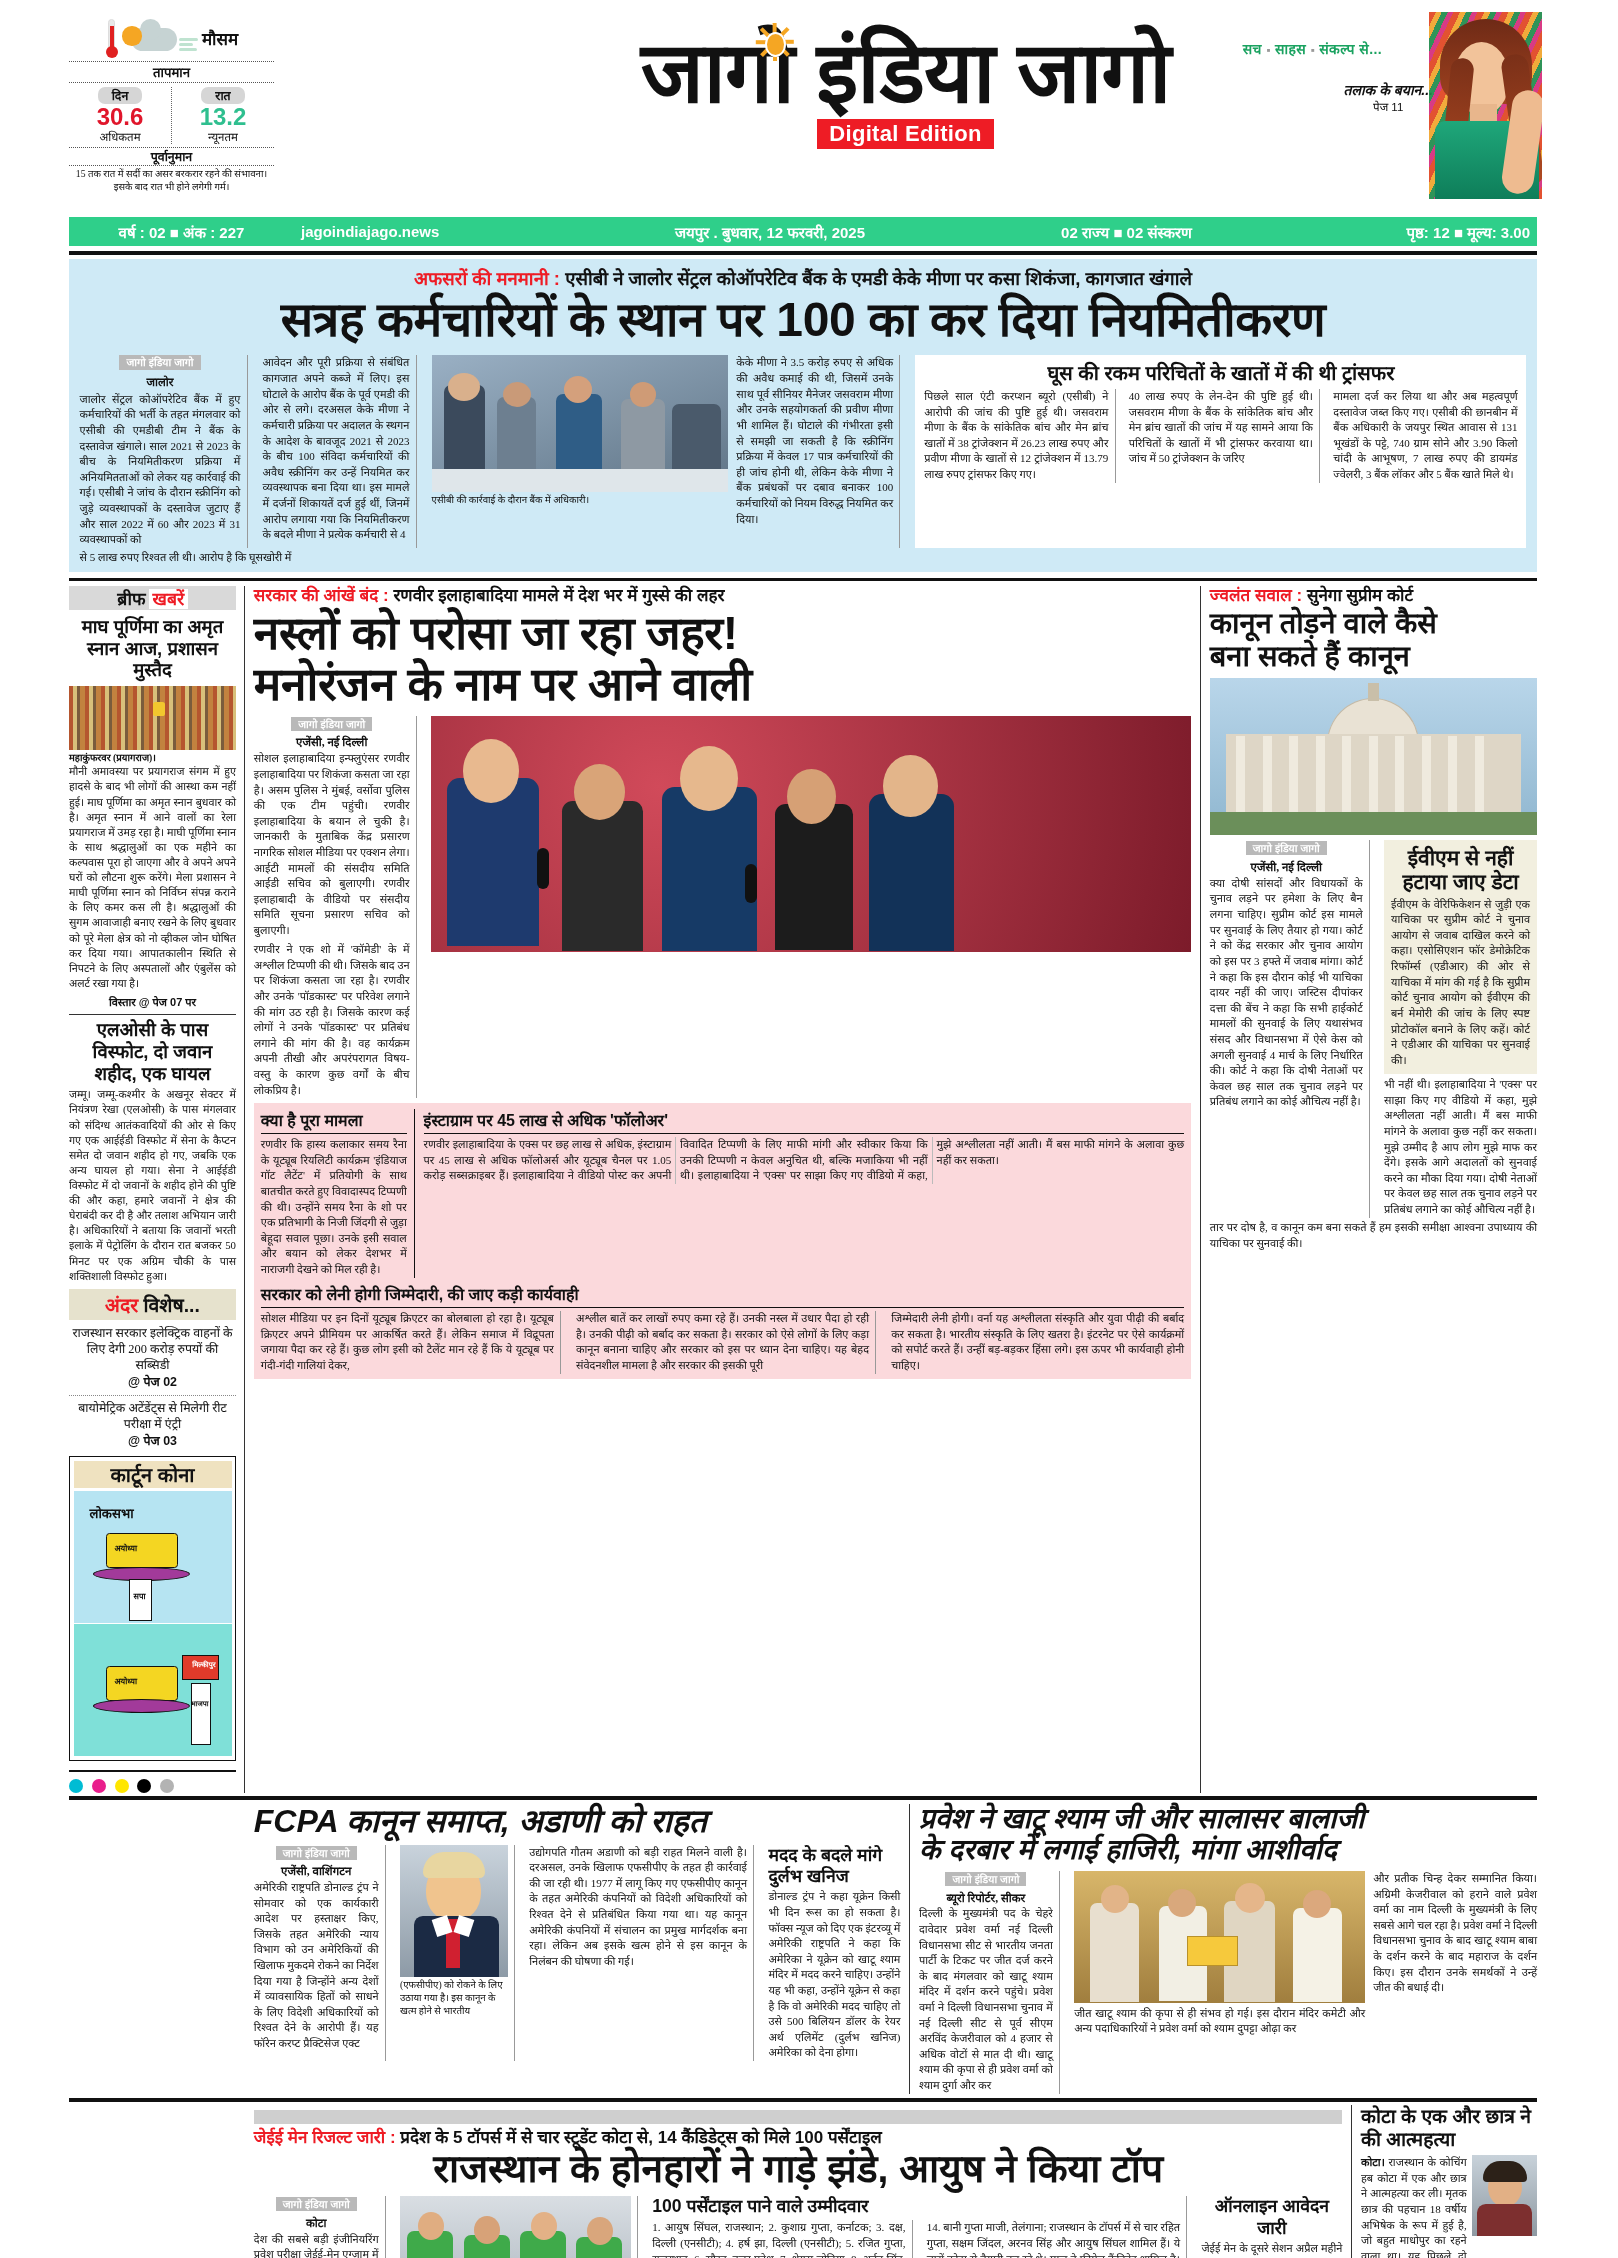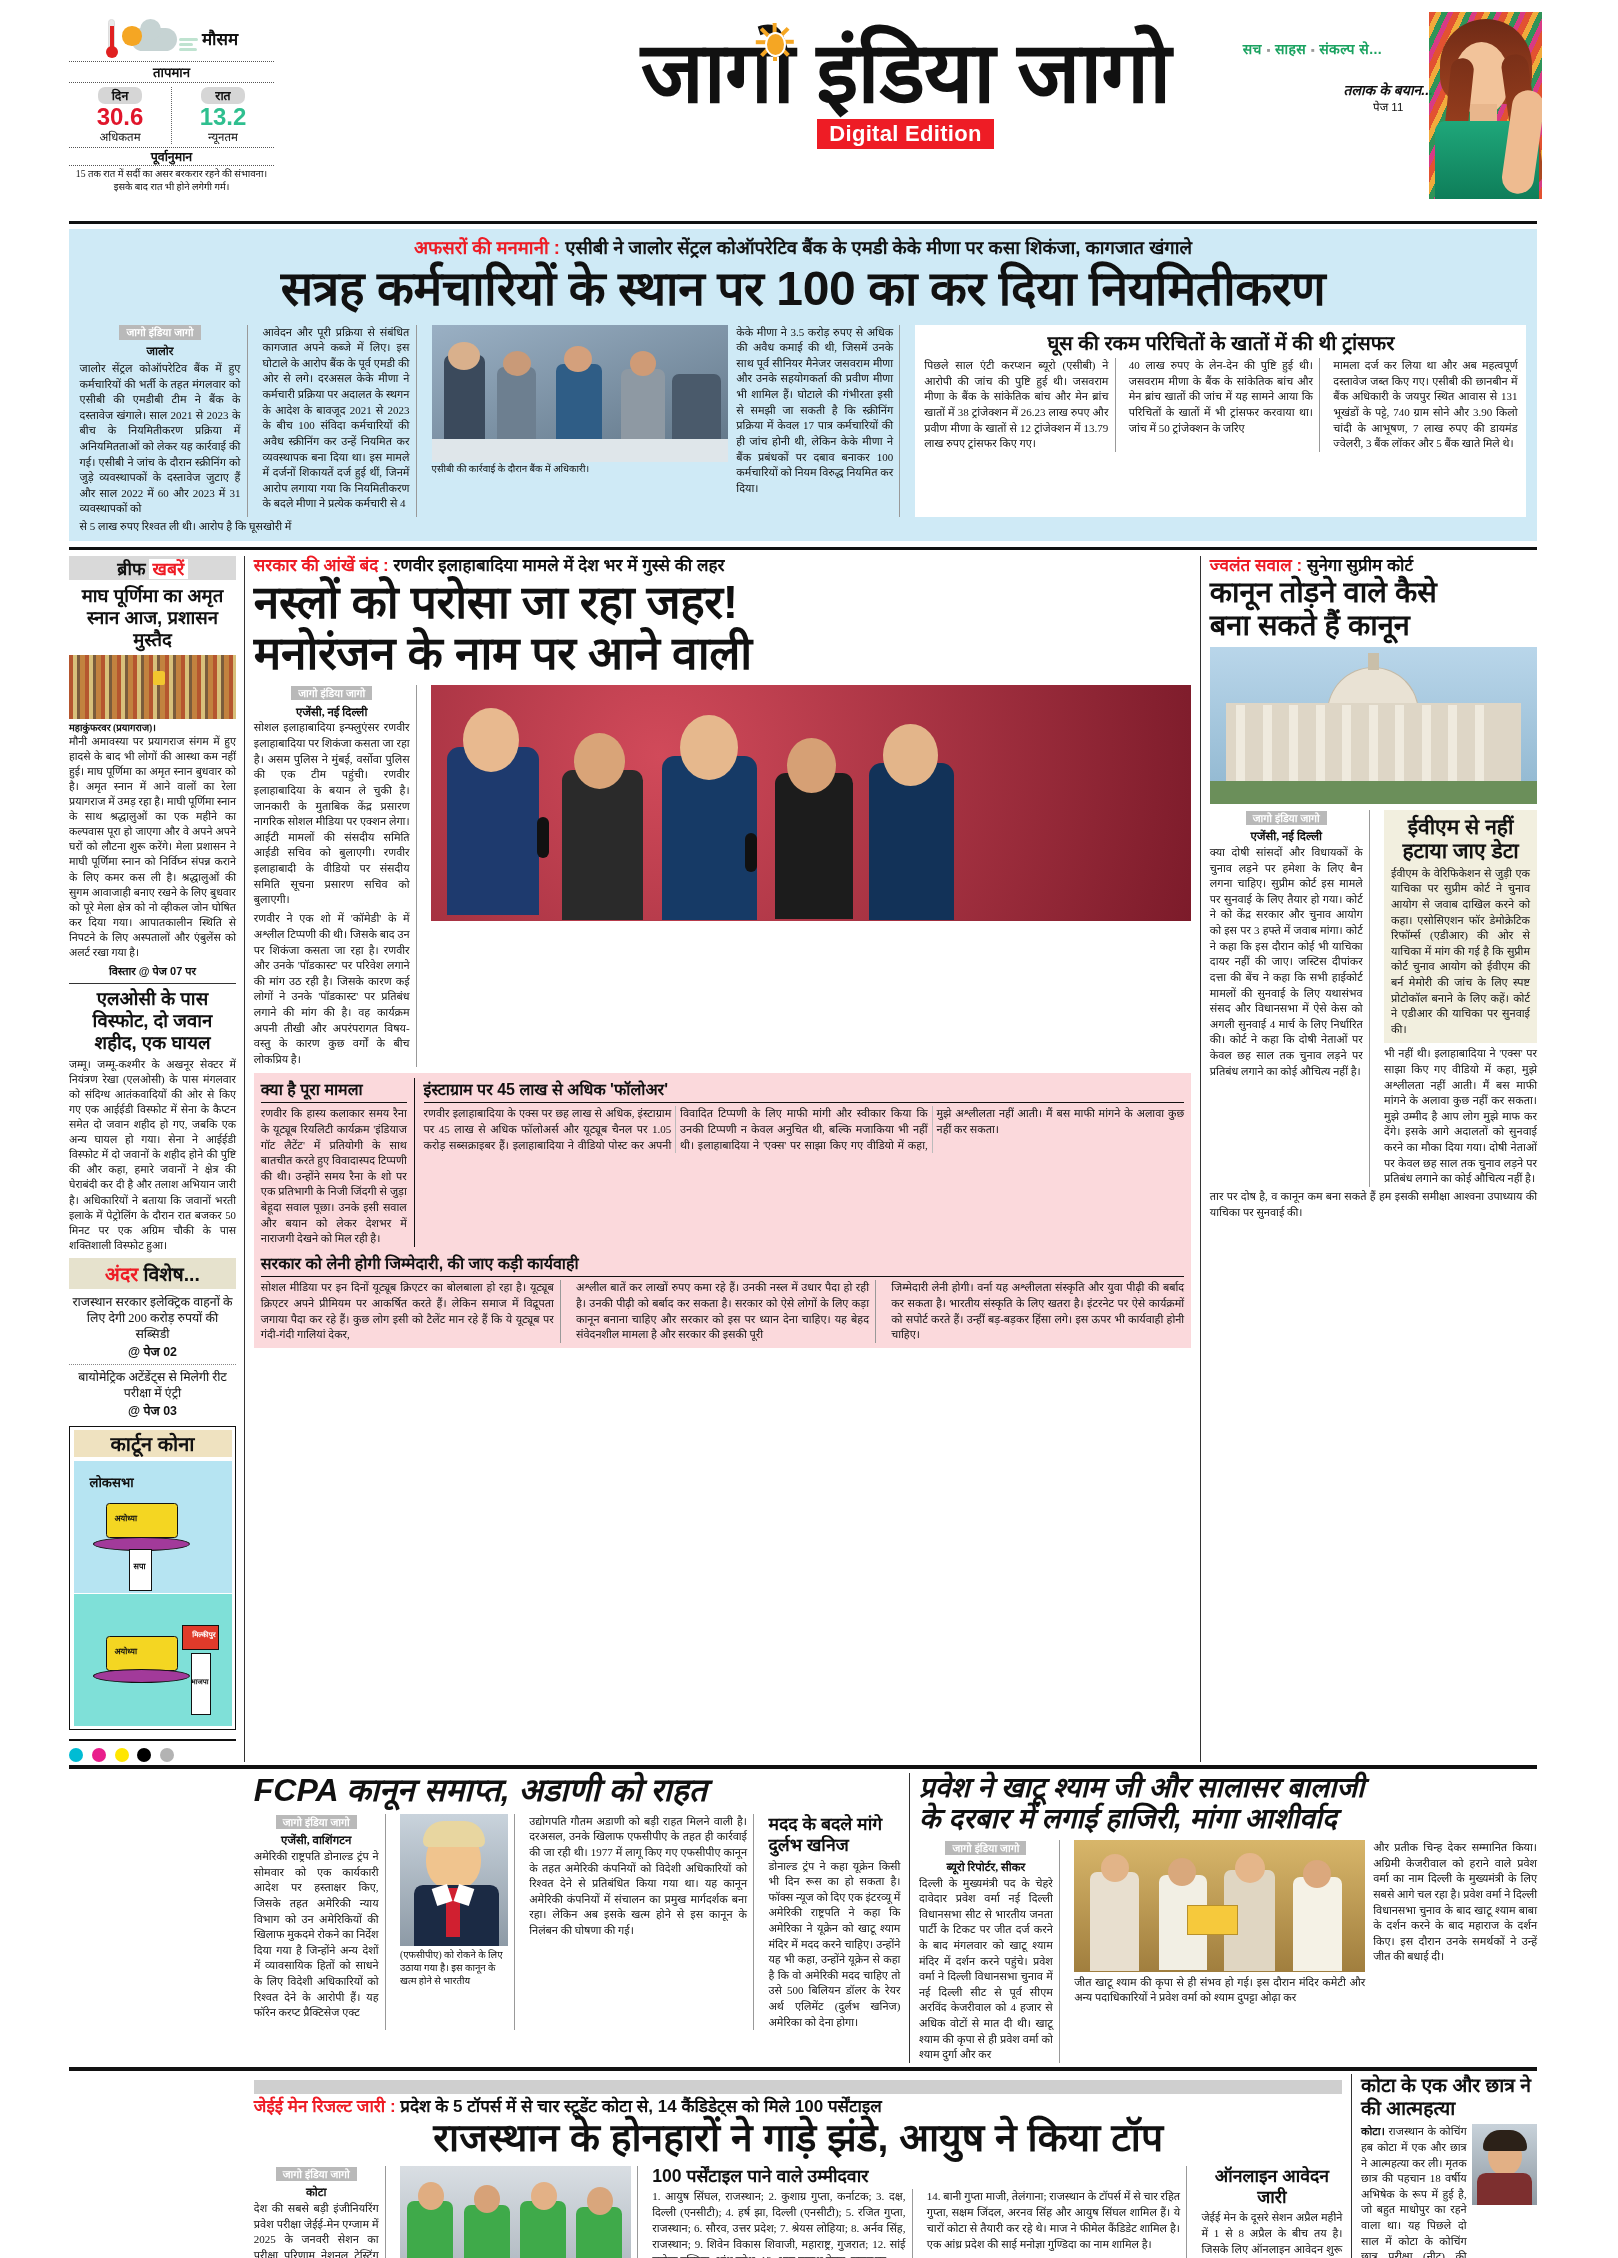--- a/index.html
+++ b/index.html
@@ -223,20 +223,27 @@
       <div class="hair"></div>
       <div class="face"></div>
       <div class="neck"></div>
       <div class="hair2"></div>
       <div class="hair3"></div>
       <div class="body"></div>
       <div class="arm"></div>
     </div>
   </div>
 
+  <div class="infobar">
+    <div class="ib-1">वर्ष : 02 ■ अंक : 227</div>
+    <div class="ib-2">jagoindiajago.news</div>
+    <div class="ib-3">जयपुर . बुधवार, 12 फरवरी, 2025</div>
+    <div class="ib-4">02 राज्य ■ 02 संस्करण</div>
+    <div class="ib-5">पृष्ठ: 12 ■ मूल्य: 3.00</div>
+  </div>
   <div class="rule-thick"></div>
 
   <div class="lead">
     <div class="kicker">
       <span class="red">अफसरों की मनमानी :</span>
       <span>एसीबी ने जालोर सेंट्रल कोऑपरेटिव बैंक के एमडी केके मीणा पर कसा शिकंजा, कागजात खंगाले</span>
     </div>
     <div class="lead-head">सत्रह कर्मचारियों के स्थान पर 100 का कर दिया नियमितीकरण</div>
 
     <div class="lead-body">
@@ -324,21 +331,21 @@
           <div style="position:absolute;left:41px;top:51px;font-size:8px;font-weight:bold;z-index:4;">अयोध्या</div>
           <div style="position:absolute;left:19.4px;top:76px;width:97px;height:14px;background:#a23a9a;border:1.8px solid #111;border-radius:50%;z-index:3;"></div>
           <div style="position:absolute;left:55px;top:88px;width:23px;height:42px;background:#fff;border:1.8px solid #111;z-index:3;"></div>
           <div style="position:absolute;left:60px;top:99px;font-size:8px;font-weight:bold;z-index:4;">सपा</div>
           <div style="position:absolute;left:32px;top:175px;width:72px;height:35px;background:#f4d622;border:1.8px solid #111;border-radius:3.5px;z-index:3;"></div>
           <div style="position:absolute;left:41px;top:184px;font-size:8px;font-weight:bold;z-index:4;">अयोध्या</div>
           <div style="position:absolute;left:19.4px;top:208px;width:97px;height:14px;background:#a23a9a;border:1.8px solid #111;border-radius:50%;z-index:3;"></div>
           <div style="position:absolute;right:12.4px;top:164px;width:37px;height:25px;background:#e03a2a;border:1.8px solid #111;z-index:3;"></div>
           <div style="position:absolute;right:16px;top:169px;font-size:7px;font-weight:bold;color:#fff;z-index:4;">मिल्कीपुर</div>
           <div style="position:absolute;right:21px;top:192px;width:19.4px;height:62px;background:#fff;border:1.8px solid #111;z-index:3;"></div>
-          <div style="position:absolute;right:23px;top:216px;font-size:7px;font-weight:bold;z-index:4;">भाजपा</div>
+          <div style="position:absolute;right:23px;top:208px;font-size:7px;font-weight:bold;z-index:4;">भाजपा</div>
         </div>
       </div>
 
       <div class="hline2" style="margin-top:8.8px;"></div>
       <div class="colorbar">
         <span class="dot" style="background:#00bcd4"></span>
         <span class="dot" style="background:#e91e8c"></span>
         <span class="dot" style="background:#ffe600"></span>
         <span class="dot" style="background:#000000"></span>
         <span class="dot" style="background:#b3b3b3"></span>

